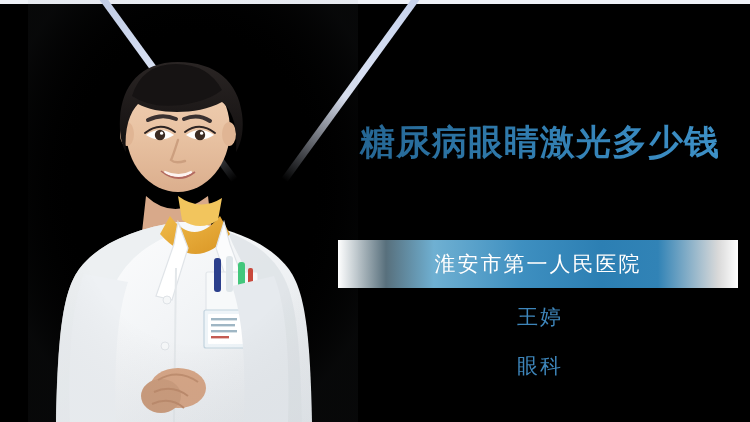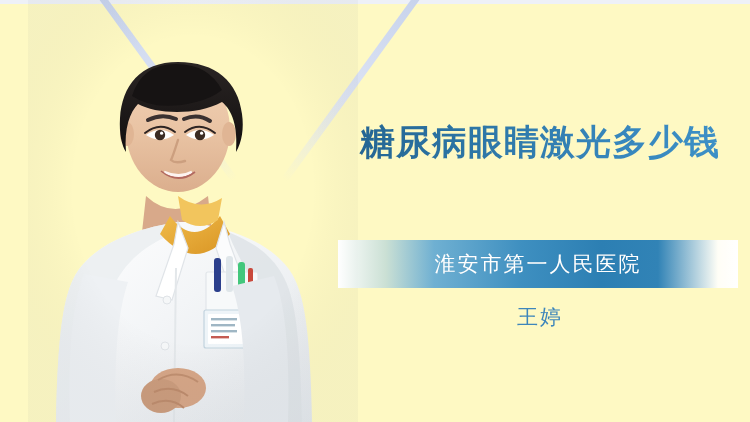--- a/index.html
+++ b/index.html
@@ -6,21 +6,21 @@
   html, body {
     margin: 0;
     padding: 0;
     background: #ffffff;
   }
   #card {
     position: relative;
     width: 750px;
     height: 422px;
     overflow: hidden;
-    background: #fef9c3;
+    background: #000000;
     font-family: "Liberation Sans", "DejaVu Sans", sans-serif;
   }
 
   
   .top-band {
     position: absolute;
     left: 0; top: 0;
     width: 750px; height: 4px;
     background: #eef1f7;
   }
@@ -255,15 +255,16 @@
     <div class="headline">糖尿病眼睛激光多少钱</div>
 
     <div class="hospital-banner">
       <span class="label">淮安市第一人民医院</span>
     </div>
 
     <div class="doctor-line">
       <span>王婷</span>
     </div>
 
+    <div class="dept-line">眼科</div>
 
   </div>
 </div>
 
 </body></html>

